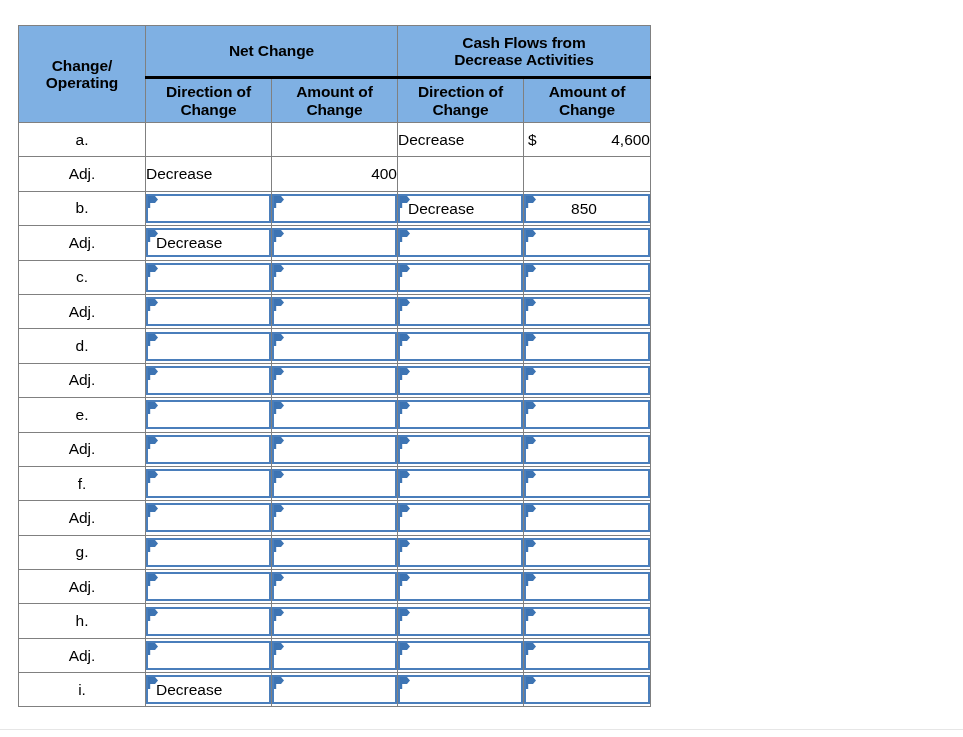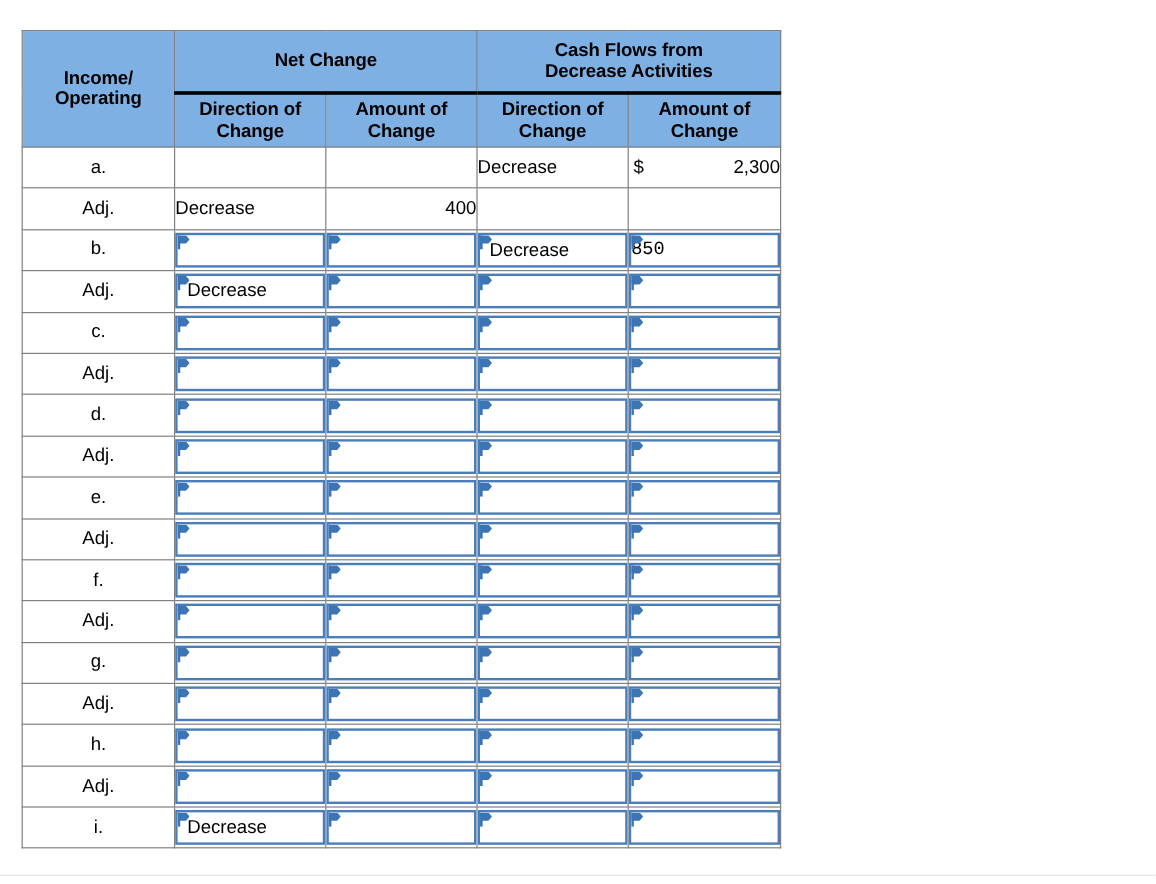--- a/index.html
+++ b/index.html
@@ -118,21 +118,21 @@
     height: 12px;
     pointer-events: none;
   }
   .inbox .val {
     font-size: 15.5px;
     line-height: 1;
     width: 100%;
     white-space: nowrap;
   }
   .inbox .val.txt { text-align: left;  padding-left: 8px; }
-  .inbox .val.num { text-align: left; padding-right: 6px; font-family: Liberation Mono, monospace; }
+  .inbox .val.num { text-align: center; padding-right: 6px; }
 
   
   #page-divider {
     position: absolute;
     left: 0;
     top: 729px;
     width: 963px;
     height: 1px;
     background: #e6e6e6;
   }
@@ -145,21 +145,21 @@
     <colgroup>
       <col class="c-event">
         <col class="c-nidir">
         <col class="c-niamt">
         <col class="c-cfdir">
         <col class="c-cfamt">
     </colgroup>
     <thead>
       <tr>
         <th class="hdr hdr-event" rowspan="2">
-          <div>Income/</div>
+          <div>Change/</div>
           <div>Operating</div>
         </th>
         <th class="hdr hdr-group" colspan="2">
           <div>Net Change</div>
         </th>
         <th class="hdr hdr-group" colspan="2">
           <div>Cash Flows from</div>
           <div>Decrease Activities</div>
         </th>
       </tr>
@@ -181,21 +181,21 @@
           <div>Change</div>
         </th>
       </tr>
     </thead>
     <tbody id="wk-body">
         <tr class="brow">
           <td class="ev-cell"><span>a.</span></td>
           <td class="plain txt"><span></span></td>
           <td class="plain num"><span></span></td>
           <td class="plain txt"><span>Decrease</span></td>
-          <td class="plain num"><span class="dollar">$</span><span>2,300</span></td>
+          <td class="plain num"><span class="dollar">$</span><span>4,600</span></td>
         </tr>
         <tr class="brow">
           <td class="ev-cell"><span>Adj.</span></td>
           <td class="plain txt"><span>Decrease</span></td>
           <td class="plain num"><span>400</span></td>
           <td class="plain txt"><span></span></td>
           <td class="plain num"><span></span></td>
         </tr>
         <tr class="brow">
           <td class="ev-cell"><span>b.</span></td>

